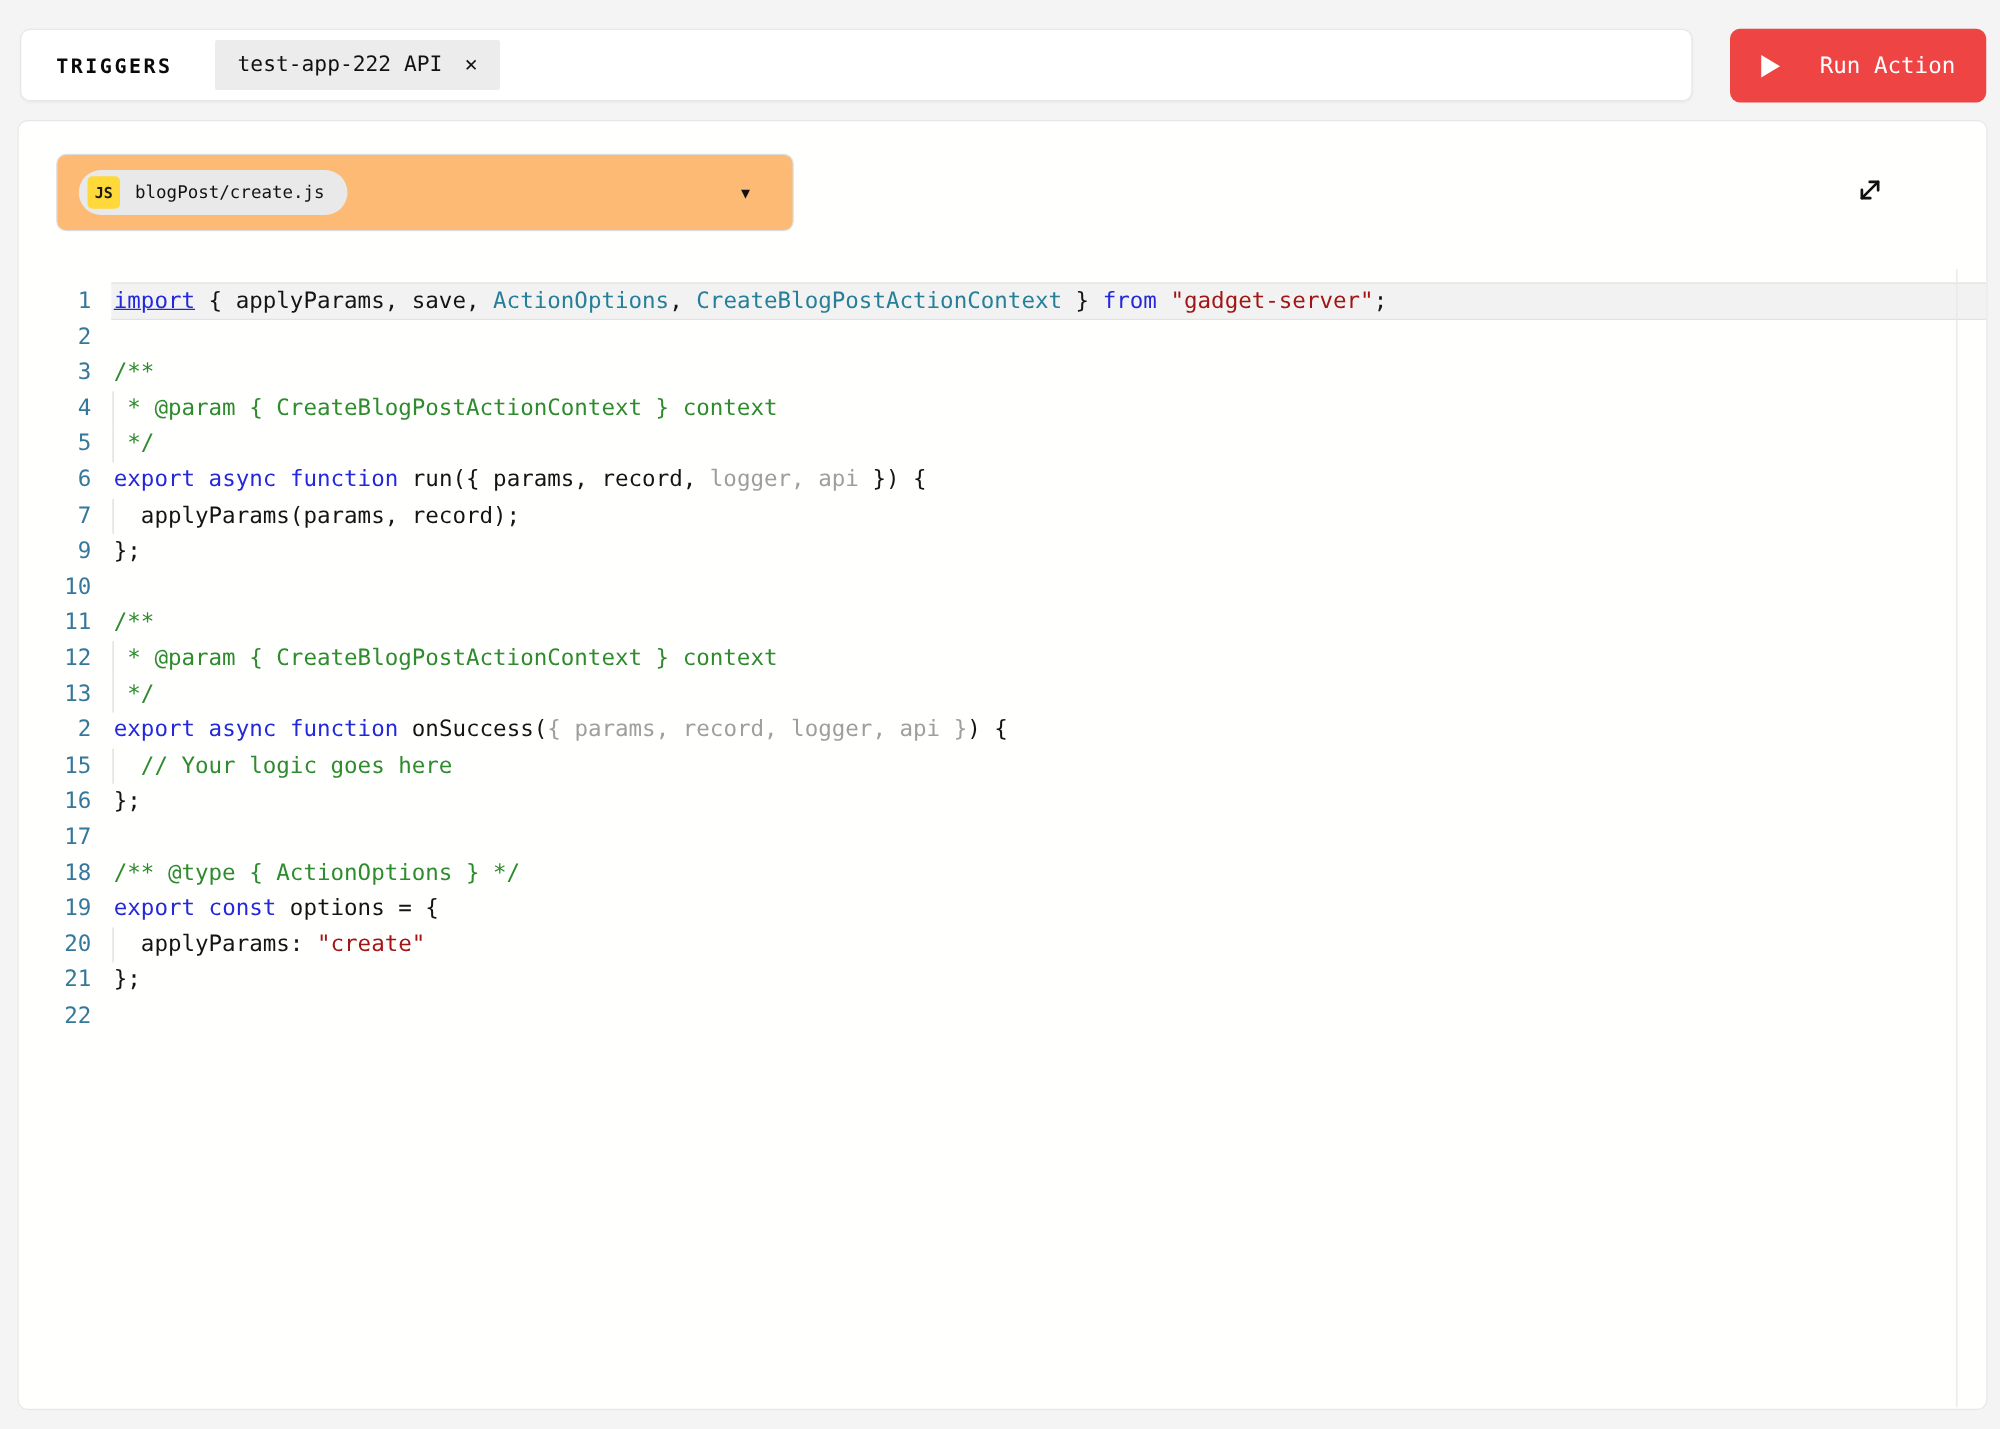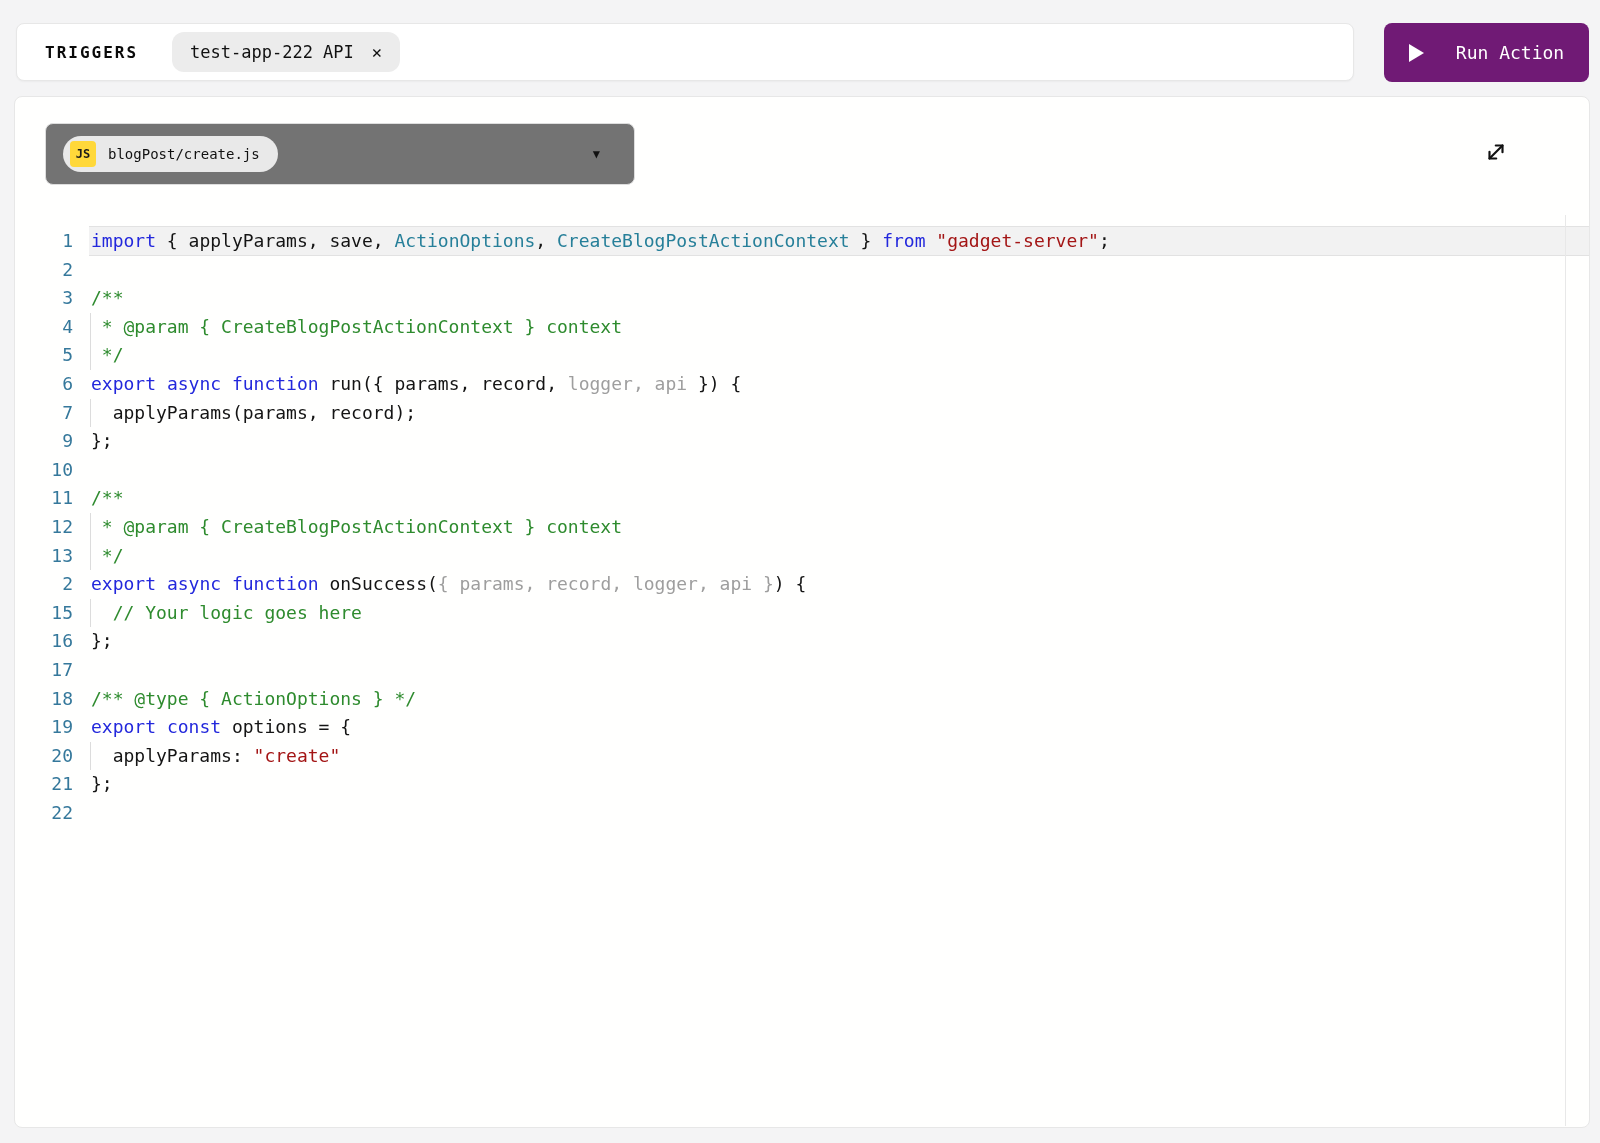--- a/index.html
+++ b/index.html
@@ -6,36 +6,36 @@
   html,body { width:1600px; height:1143px; background:#f4f4f5; overflow:hidden;
               font-family:"DejaVu Sans Mono","Liberation Mono",monospace; color:#141414; }
 
   
   .topbar { position:absolute; left:16px; top:23px; width:1338px; height:58px;
             background:#ffffff; border:1px solid #e7e7e7; border-radius:8px;
             box-shadow:0 1px 2px rgba(0,0,0,0.04);
             display:flex; align-items:center; padding-left:28px; gap:34px; }
   .triggers-label { font-size:16px; font-weight:bold; letter-spacing:2px; color:#0a0a0a; }
   .chip { display:inline-flex; align-items:center; gap:18px; background:#ececec;
-          border-radius:12px; padding:10px 18px; font-size:17px; color:#111; cursor:default; }
+          border-radius:2px; padding:10px 18px; font-size:17px; color:#111; cursor:default; }
   .chip .x { font-weight:bold; font-size:17px; line-height:1; cursor:pointer; }
 
   .run-btn { position:absolute; left:1384px; top:23px; width:205px; height:59px;
-             background:#701a75; color:#ffffff; border:none; border-radius:8px;
+             background:#ef4444; color:#ffffff; border:none; border-radius:8px;
              display:flex; align-items:center; justify-content:center; gap:32px;
              font-family:inherit; font-size:18px; cursor:pointer; }
   .run-btn .play { width:0; height:0; border-left:15px solid #ffffff;
                    border-top:9px solid transparent; border-bottom:9px solid transparent; }
 
   
   .panel { position:absolute; left:14px; top:96px; width:1576px; height:1032px;
            background:#fffffe; border:1px solid #e7e7e7; border-radius:8px; }
 
   .fileselect { position:absolute; left:30px; top:26px; width:590px; height:62px;
-                border:1px solid #dedede; border-radius:8px; background:#737373;
+                border:1px solid #dedede; border-radius:8px; background:#fdba74;
                 display:flex; align-items:center; padding-left:17px; cursor:pointer; }
   .pill { display:inline-flex; align-items:center; gap:12px; background:#e9e9e9;
           border-radius:18px; padding:5px 18px 5px 7px; }
   .jsbadge { width:26px; height:26px; background:#ffd83a; border-radius:4px;
              display:flex; align-items:center; justify-content:center;
              font-size:12px; font-weight:bold; color:#1a1a1a; }
   .filename { font-size:14px; color:#111; }
   .caret { position:absolute; right:34px; top:50%; transform:translateY(-50%);
            font-size:12px; color:#111; }
 
@@ -50,21 +50,21 @@
   .ln { display:inline-block; width:58px; text-align:right; margin-right:18px;
         color:#35789b; position:relative; z-index:1; }
   .codetext { position:relative; z-index:1; white-space:pre; }
   .line.hl::after { content:""; position:absolute; left:74px; right:0; top:-1px; bottom:0;
                     background:#f2f2f2; border-top:1px solid #e2e2e2; border-bottom:1px solid #e2e2e2;
                     z-index:0; pointer-events:none; }
   .line.g::before { content:""; position:absolute; left:75px; top:0; bottom:0; width:1px;
                     background:#dcdcdc; z-index:1; }
 
   .kw  { color:#2328dc; }
-  .u   { }
+  .u   { text-decoration:underline; }
   .ty  { color:#267f99; }
   .st  { color:#a31515; }
   .com { color:#2e8b2e; }
   .dim { color:#9e9e9e; }
 </style>
 </head>
 <body>
 
 <div class="topbar">
   <span class="triggers-label">TRIGGERS</span>

